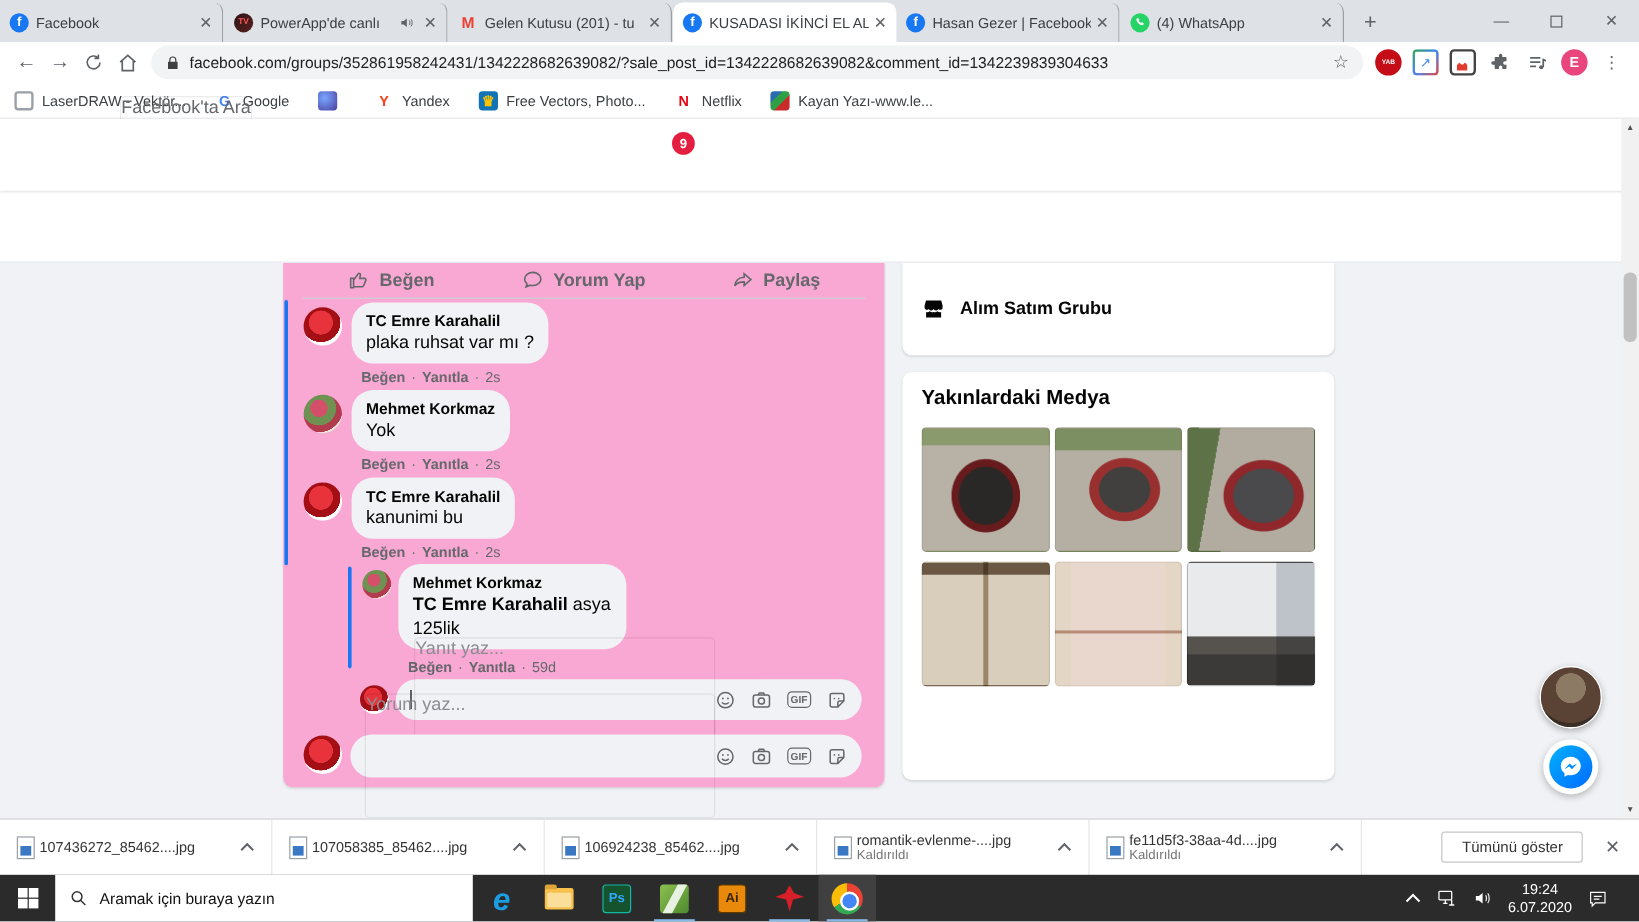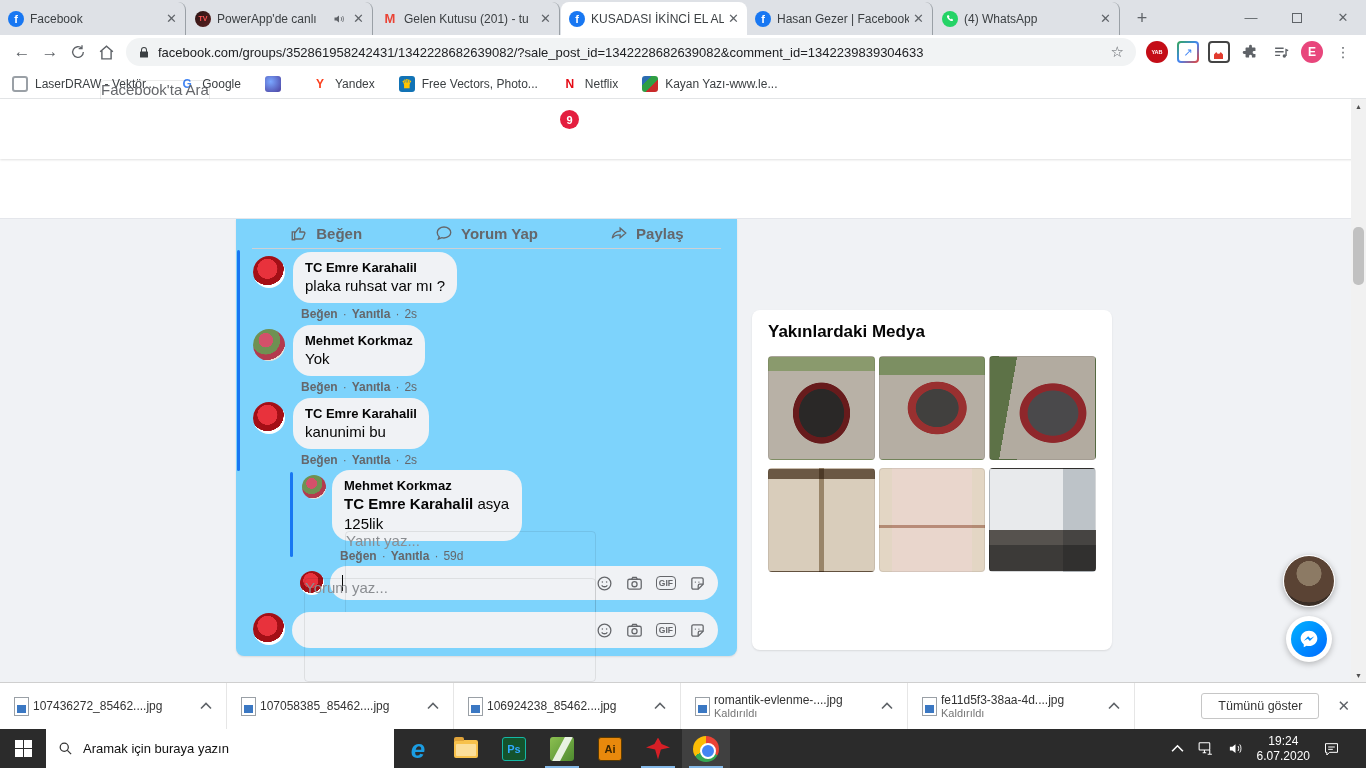--- a/index.html
+++ b/index.html
@@ -72,21 +72,21 @@
   #gavatar { position:absolute; left:252px; top:169px; width:42px; height:42px; border-radius:8px; background:linear-gradient(180deg,#7fb2d9 0 45%,#274b73 45% 70%,#cfd8de 70%); }
   #gtitle { position:absolute; left:306px; top:182px; font-size:17px; font-weight:bold; color:#050505; letter-spacing:.2px; }
   #invitebtn { position:absolute; left:908px; top:176px; height:34px; background:#1877f2; border-radius:6px; color:#fff; font-size:15px; font-weight:bold; display:flex; align-items:center; gap:7px; padding:0 13px; }
   .gsq { position:absolute; top:176px; height:34px; border-radius:6px; background:#e4e6eb; display:flex; align-items:center; justify-content:center; color:#050505; }
   #gsearch { left:1013px; width:40px; }
   #gmore { left:1066px; width:44px; font-weight:bold; letter-spacing:1px; font-size:13px; }
 
   
   #content { position:absolute; top:219px; left:0; right:0; height:463px; background:#f0f2f5; }
 
-  #commentsCard { position:absolute; left:236px; top:0; width:501px; height:437px; background:#7dd3fc; border-radius:0 0 8px 8px; box-shadow:0 1px 2px rgba(0,0,0,.1); }
+  #commentsCard { position:absolute; left:236px; top:0; width:501px; height:437px; background:#f9a8d4; border-radius:0 0 8px 8px; box-shadow:0 1px 2px rgba(0,0,0,.1); }
   #actionrow { position:absolute; top:0; left:10px; right:10px; height:28px; display:flex; }
   .action { flex:1; display:flex; align-items:center; justify-content:center; gap:8px; color:#65676b; font-size:15px; font-weight:bold; }
   #actdivider { position:absolute; top:29px; left:16px; right:16px; border-top:1px solid #ced0d4; }
   .blueline { position:absolute; width:3px; background:#1877f2; border-radius:2px; }
   .cavatar { position:absolute; width:32px; height:32px; }
   .cavatar.small { width:24px; height:24px; }
   .bubble { position:absolute; background:#f0f2f5; border-radius:18px; padding:7px 12px; max-width:210px; }
   .bubble .author { font-size:13px; font-weight:bold; color:#050505; line-height:17px; }
   .bubble .btext { font-size:15px; color:#050505; line-height:20px; }
   .cmeta { position:absolute; font-size:12px; color:#65676b; display:flex; gap:5px; }
@@ -501,20 +501,28 @@
         <svg width="17" height="17" viewBox="0 0 24 24" fill="none" stroke="#65676b" stroke-width="1.8">
             <path d="M4 6a2 2 0 0 1 2-2h12a2 2 0 0 1 2 2v7l-7 7H6a2 2 0 0 1-2-2V6z"></path>
             <path d="M20 13h-5a2 2 0 0 0-2 2v5"></path>
             <circle cx="9" cy="10" r="1" fill="#65676b" stroke="none"></circle>
             <circle cx="14" cy="10" r="1" fill="#65676b" stroke="none"></circle>
           </svg>
       </div>
     </div>
   </div>
 
+  <div class="rcard" id="cardA">
+    <div class="row">
+      <svg width="20" height="20" viewBox="0 0 24 24" fill="#050505">
+          <path d="M3 9l1.4-5h15.2L21 9v2a2.4 2.4 0 0 1-4.2 1.6A2.4 2.4 0 0 1 14.4 14 2.4 2.4 0 0 1 12 12.6 2.4 2.4 0 0 1 9.6 14 2.4 2.4 0 0 1 7.2 12.6 2.4 2.4 0 0 1 3 11zM4.5 15.5V21h15v-5.5a4 4 0 0 1-3.7-.6 4 4 0 0 1-3.8.6 4 4 0 0 1-3.8-.6 4 4 0 0 1-3.7.6z"></path>
+        </svg>
+      <span>Alım Satım Grubu</span>
+    </div>
+  </div>
 
   <div class="rcard" id="cardB">
     <h3>Yakınlardaki Medya</h3>
     <div id="mediagrid">
       <div class="ph ph1"></div>
       <div class="ph ph2"></div>
       <div class="ph ph3"></div>
       <div class="ph ph4"></div>
       <div class="ph ph5"></div>
       <div class="ph ph6"></div>

